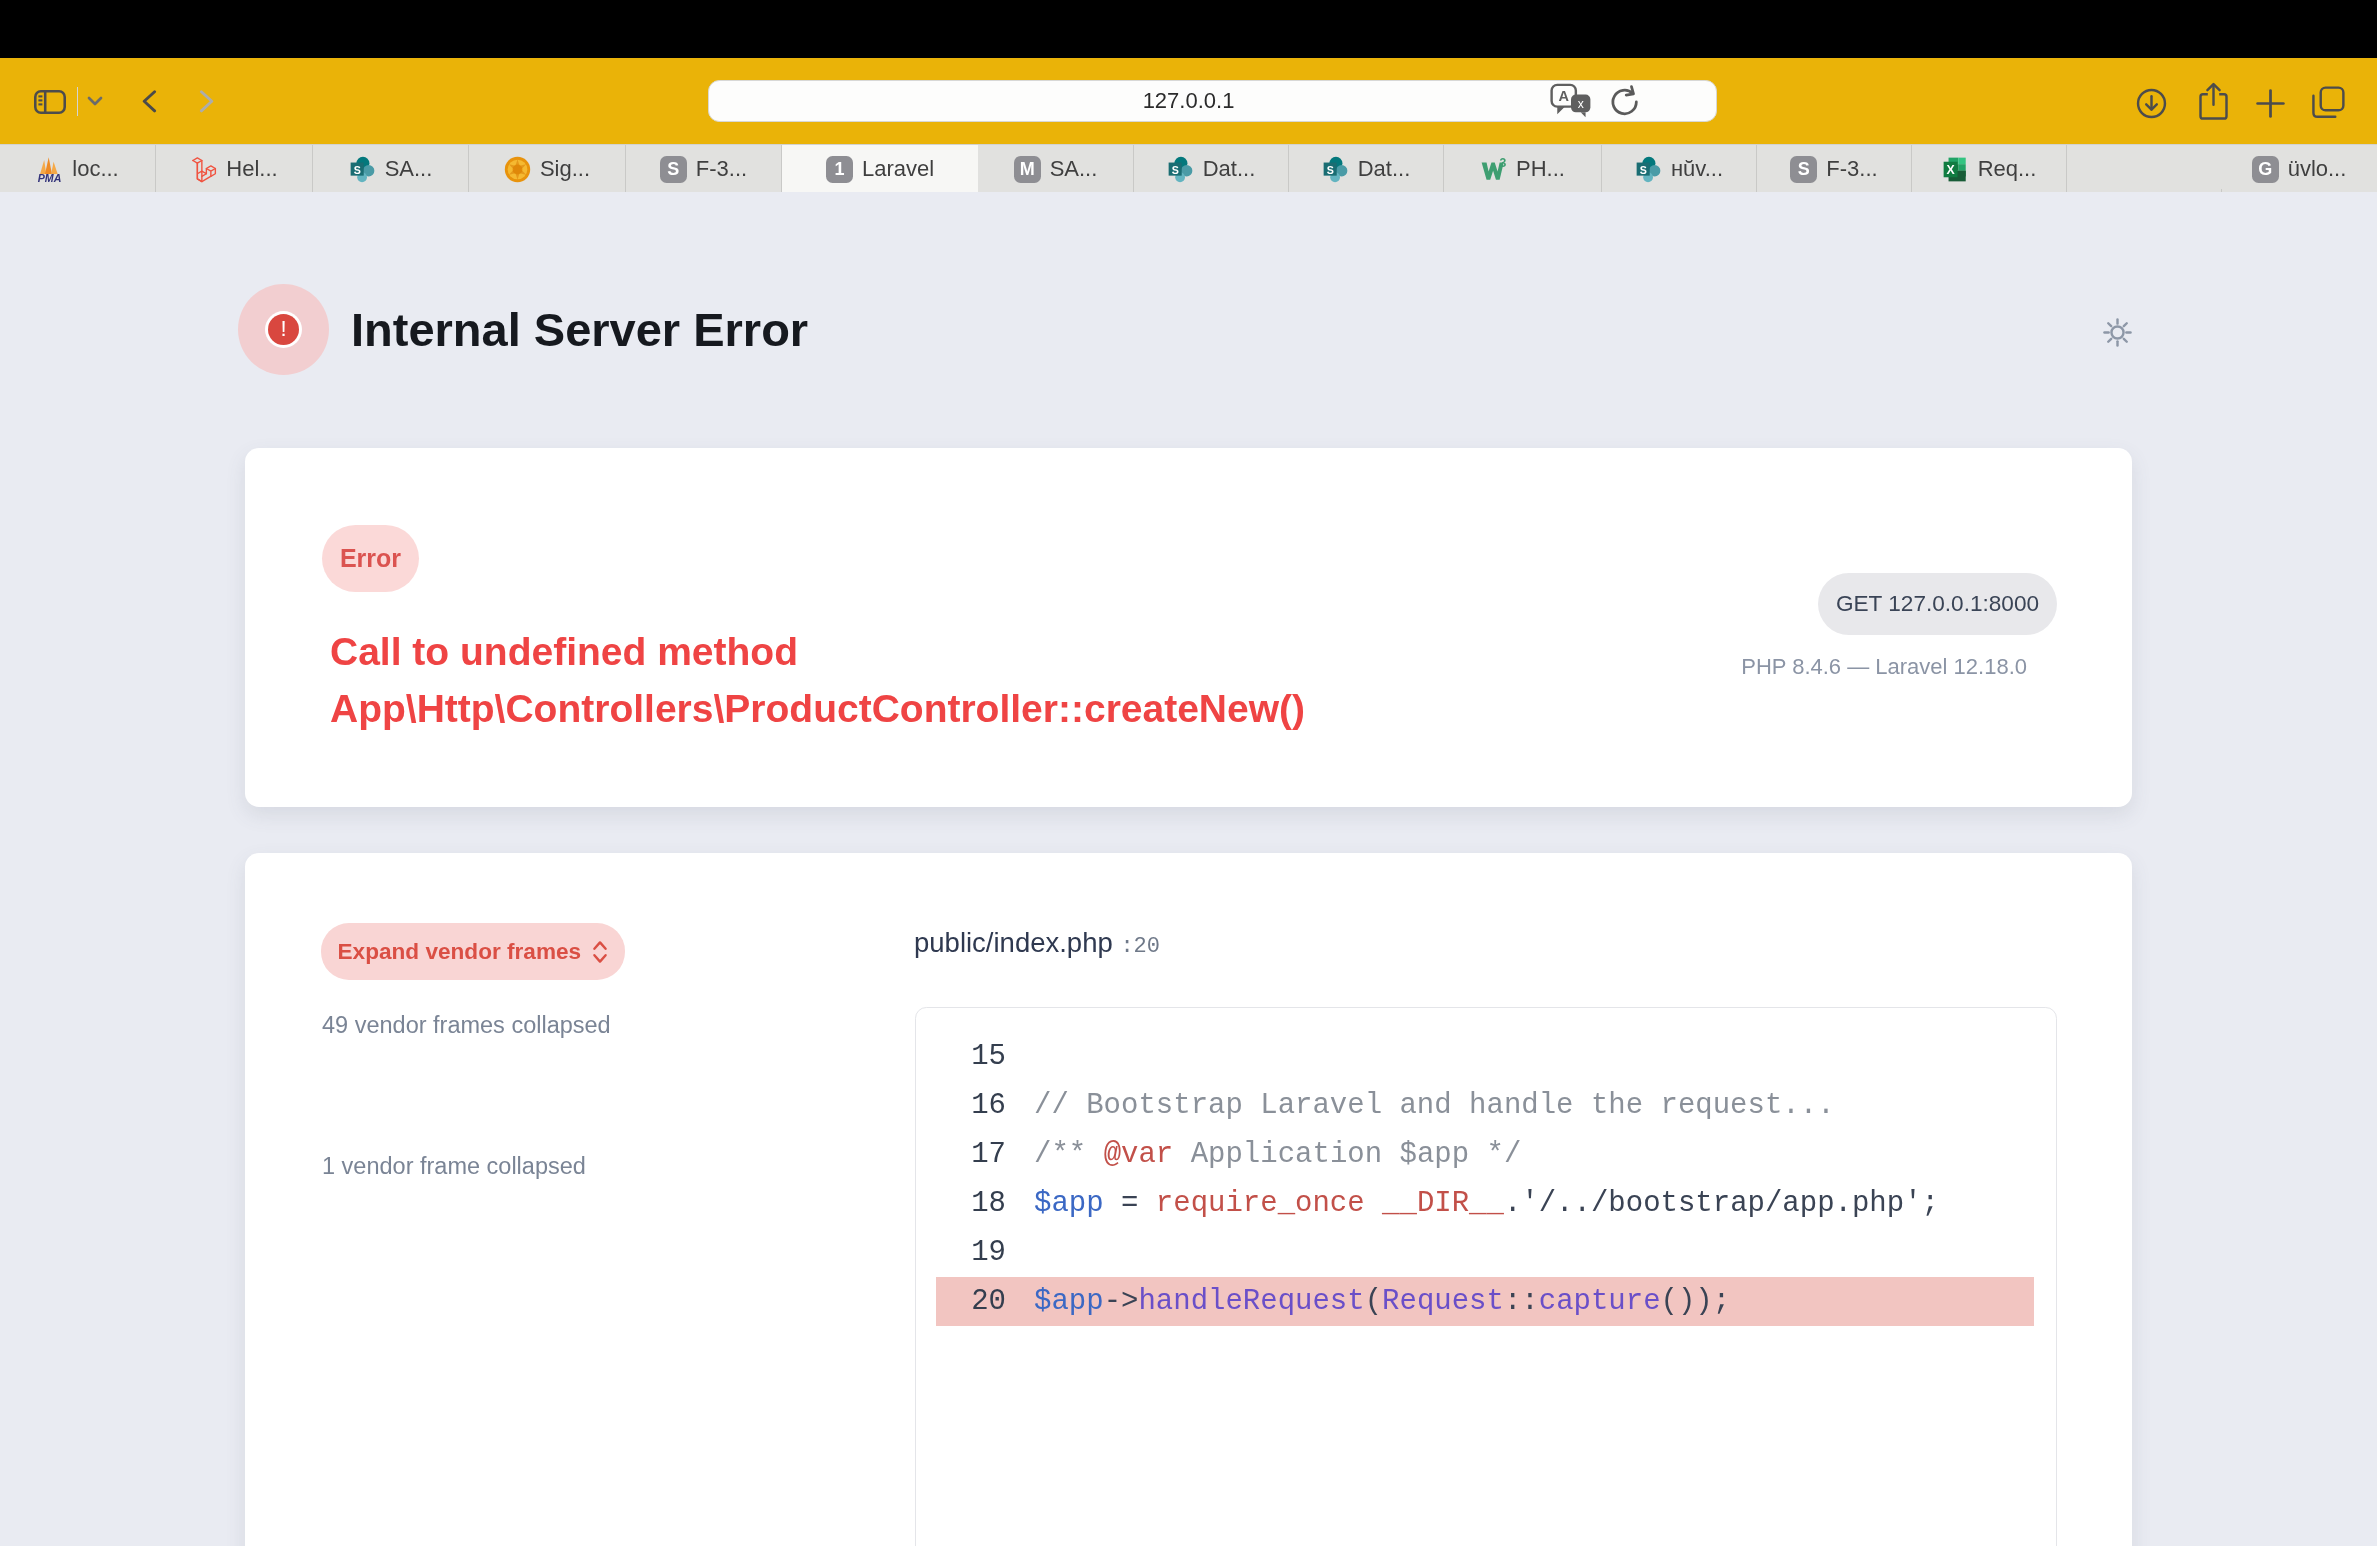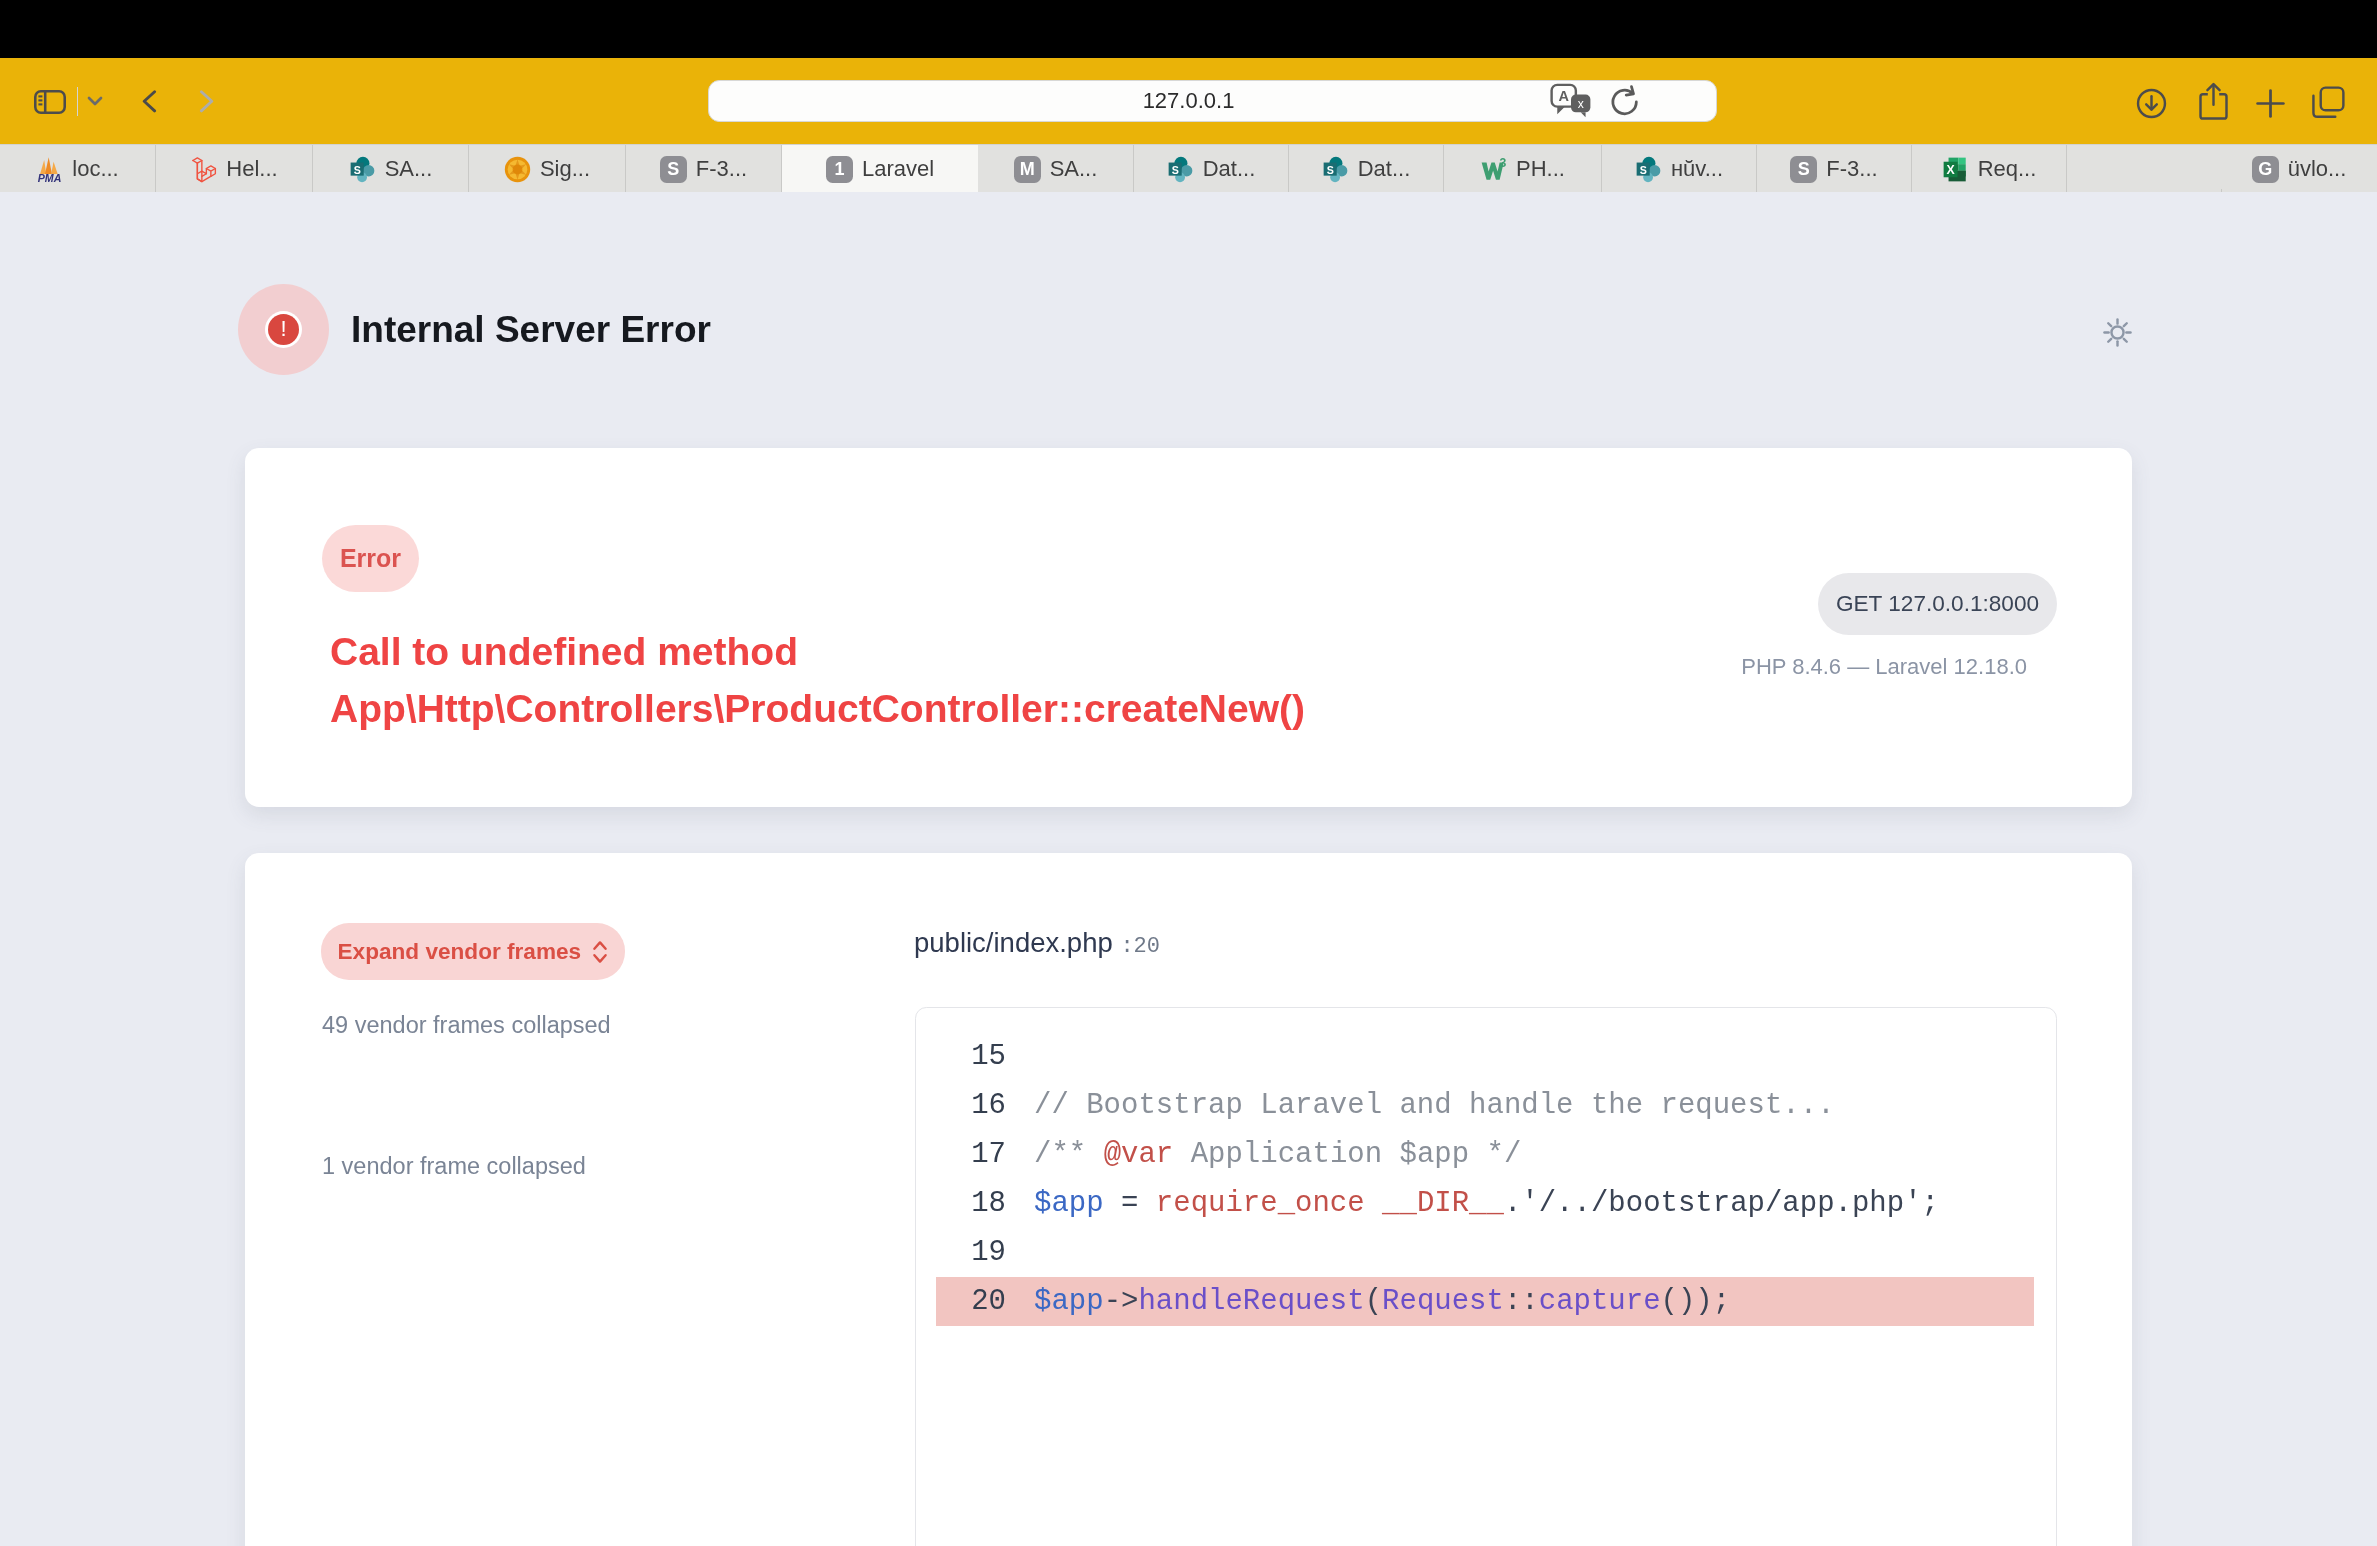--- a/index.html
+++ b/index.html
@@ -12,21 +12,21 @@
 .tab.active { background:#f7f7f5; border-right:none; }
 .tab .lbl { font-size:22px; color:#3f3f3f; }
 .licon { width:27px; height:27px; border-radius:6.5px; background:#8e8e93; color:#fff; font-weight:bold; font-size:18px; display:flex; align-items:center; justify-content:center; flex:none; }
 .favicon { width:27px; height:27px; flex:none; }
 .page { position:absolute; left:0; top:192px; width:2377px; height:1354px; background:#e9ebf2; }
 
 
 .errcircle { position:absolute; left:238px; top:92px; width:91px; height:91px; border-radius:50%; background:#f2ced0; }
 .errcircle .wring { position:absolute; left:27px; top:27px; width:37px; height:37px; border-radius:50%; background:#fff; }
 .errcircle .rdot { position:absolute; left:30px; top:30px; width:31px; height:31px; border-radius:50%; background:#d9473f; color:#fff; text-align:center; font-size:22px; line-height:30px; }
-.h1 { position:absolute; left:351px; top:92px; height:91px; line-height:91px; font-size:37px; font-weight:bold; color:#16191f; letter-spacing:0px; }
+.h1 { position:absolute; left:351px; top:92px; height:91px; line-height:91px; font-size:47px; font-weight:bold; color:#16191f; letter-spacing:0px; }
 .sunbtn { position:absolute; left:2103px; top:126px; width:29px; height:29px; }
 
 .card { position:absolute; background:#fff; border-radius:14px; box-shadow:0 8px 20px rgba(80,90,110,0.12); }
 #card1 { left:245px; top:256px; width:1887px; height:359px; }
 #card2 { left:245px; top:661px; width:1887px; height:890px; }
 
 .badge { position:absolute; left:77px; top:77px; width:97px; height:67px; border-radius:34px; background:#fbd9d8; color:#db5350; font-size:25px; font-weight:bold; display:flex; align-items:center; justify-content:center; }
 .extitle { position:absolute; left:77px; top:175px; font-size:39px; line-height:57px; font-weight:bold; color:#ef4444;margin-left:8px; }
 .getpill { position:absolute; left:1573px; top:125px; width:239px; height:62px; border-radius:32px; background:#e8e8eb; color:#3a4456; font-size:22.6px; display:flex; align-items:center; justify-content:center; }
 .phpver { position:absolute; right:105px; top:206px; font-size:22px; color:#8b94a5; }

